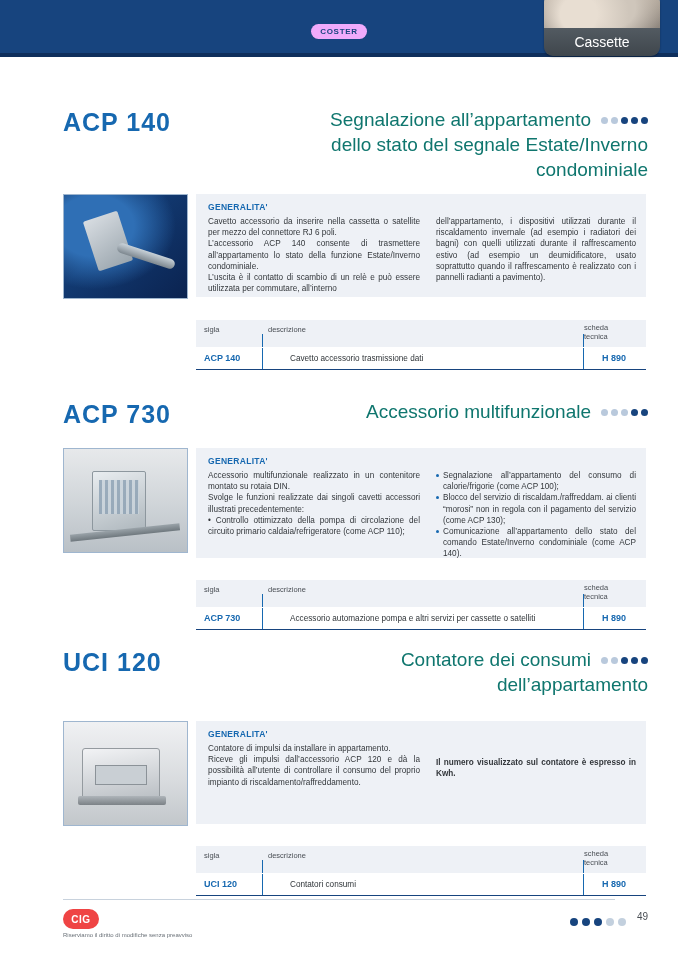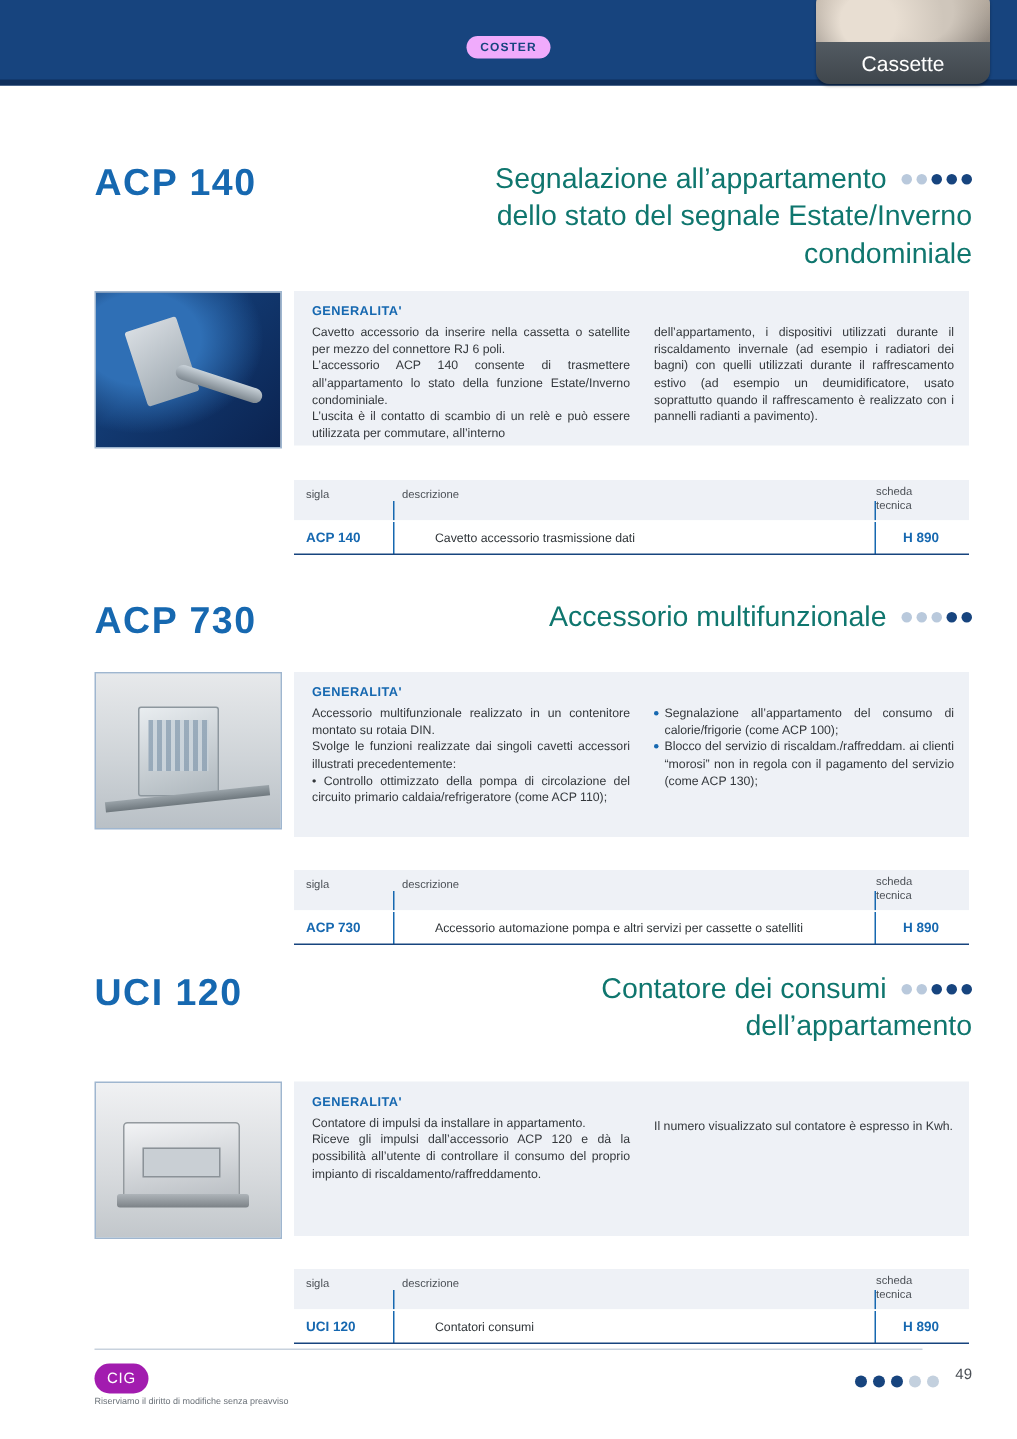--- a/index.html
+++ b/index.html
@@ -184,21 +184,21 @@
     position:absolute;right:20px;top:5px;font-size:9px;font-weight:bold;color:#1668b0;
   }
 
   
   .footer{position:absolute;left:0;bottom:0;width:678px;height:60px;}
   .footer .rule{
     position:absolute;left:63px;top:0;width:552px;height:1px;background:#c8d2dd;
   }
   .cig-logo{
     position:absolute;left:63px;top:10px;width:36px;height:20px;border-radius:10px;
-    background:#a21caf;color:#ffffff;font-size:10px;font-weight:normal;
+    background:#ef4444;color:#ffffff;font-size:10px;font-weight:bold;
     display:flex;align-items:center;justify-content:center;letter-spacing:.5px;
   }
   .footer .note{
     position:absolute;left:63px;top:33px;font-size:6px;color:#6a7178;
   }
   .footer .pagenum{
     position:absolute;right:30px;top:12px;font-size:10px;color:#4a4f55;
   }
   .footer .fdots{position:absolute;right:52px;top:13px;}
   .footer .fdots i{
@@ -272,20 +272,21 @@
   </div>
 
   <div class="panel" style="left:196px;top:48px;width:450px;height:110px;">
     <div class="gen-title">GENERALITA'</div>
     <div class="col" style="left:12px;top:22px;width:212px;white-space:pre-line;">Accessorio multifunzionale realizzato in un contenitore montato su rotaia DIN.
 Svolge le funzioni realizzate dai singoli cavetti accessori illustrati precedentemente:
 • Controllo ottimizzato della pompa di circolazione del circuito primario caldaia/refrigeratore (come ACP 110);</div>
     <div class="col" style="left:240px;top:22px;width:200px;">
       <div class="bullet">Segnalazione all’appartamento del consumo di calorie/frigorie (come ACP 100);</div>
       <div class="bullet">Blocco del servizio di riscaldam./raffreddam. ai clienti “morosi” non in regola con il pagamento del servizio (come ACP 130);</div>
+      <div class="bullet">Comunicazione all’appartamento dello stato del comando Estate/Inverno condominiale (come ACP 140).</div>
     </div>
   </div>
 
   <div class="table" style="top:180px">
     <div class="thead">
       <div class="h h-sigla">sigla</div>
       <div class="h h-desc">descrizione</div>
       <div class="h h-sch" style="white-space:pre-line">scheda
 tecnica</div>
       <div class="vline vl1"></div>
@@ -310,21 +311,21 @@
 
   <div class="photo-box ph3" style="top:73px">
     <div class="meter"></div>
     <div class="foot"></div>
   </div>
 
   <div class="panel" style="left:196px;top:73px;width:450px;height:103px;">
     <div class="gen-title">GENERALITA'</div>
     <div class="col" style="left:12px;top:22px;width:212px;white-space:pre-line;">Contatore di impulsi da installare in appartamento.
 Riceve gli impulsi dall’accessorio ACP 120 e dà la possibilità all’utente di controllare il consumo del proprio impianto di riscaldamento/raffreddamento.</div>
-    <div class="col" style="left:240px;top:24px;width:200px;">Il numero visualizzato sul contatore è espresso in Kwh.</div>
+    <div class="col" style="left:240px;top:36px;width:200px;font-weight:bold;">Il numero visualizzato sul contatore è espresso in Kwh.</div>
   </div>
 
   <div class="table" style="top:198px">
     <div class="thead">
       <div class="h h-sigla">sigla</div>
       <div class="h h-desc">descrizione</div>
       <div class="h h-sch" style="white-space:pre-line">scheda
 tecnica</div>
       <div class="vline vl1"></div>
       <div class="vline vl2"></div>

